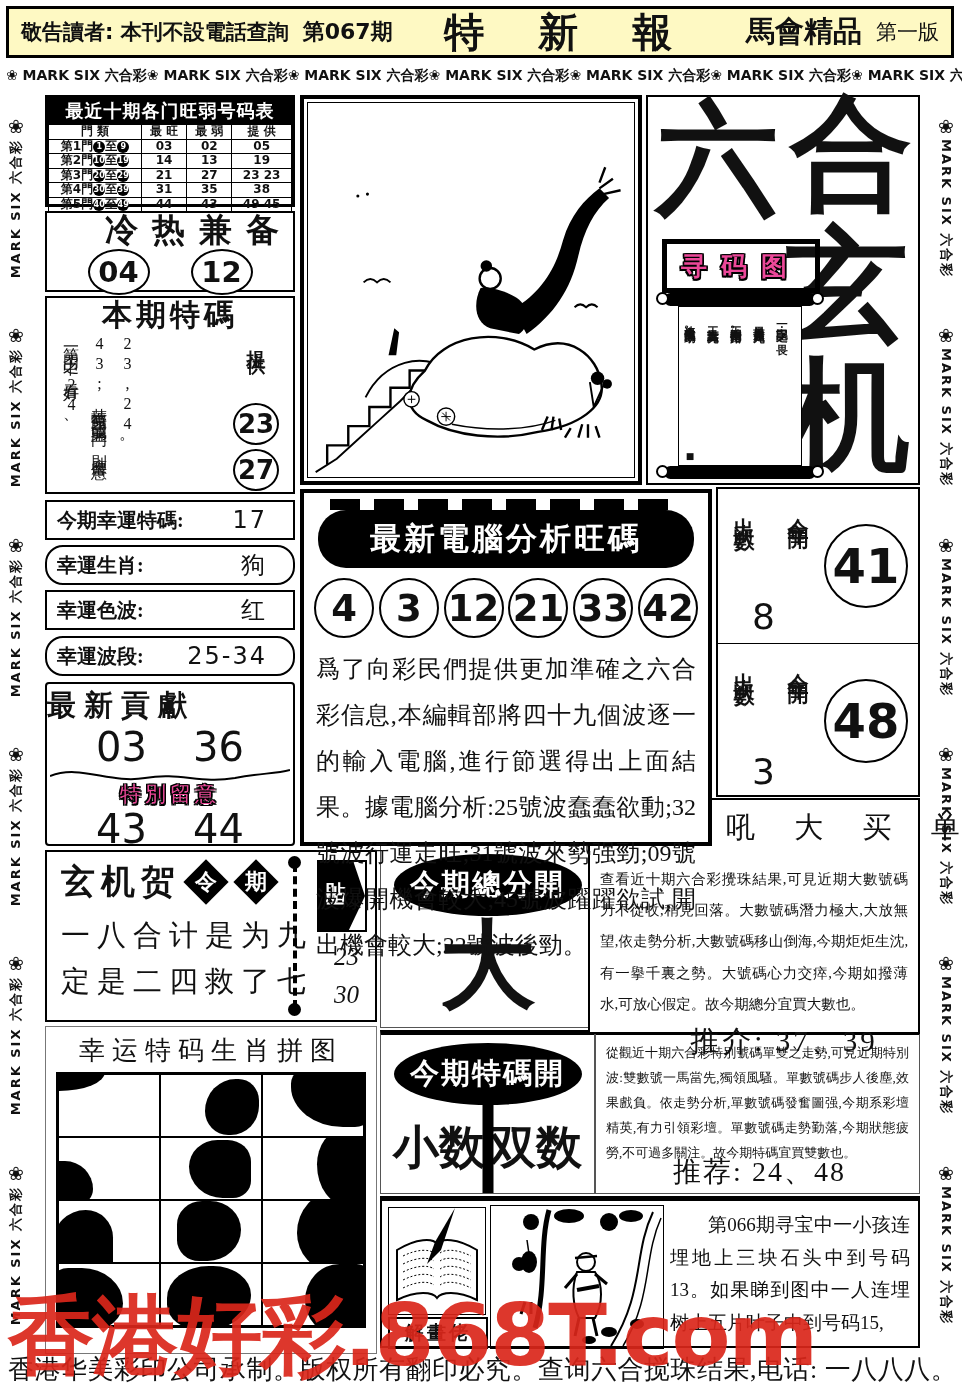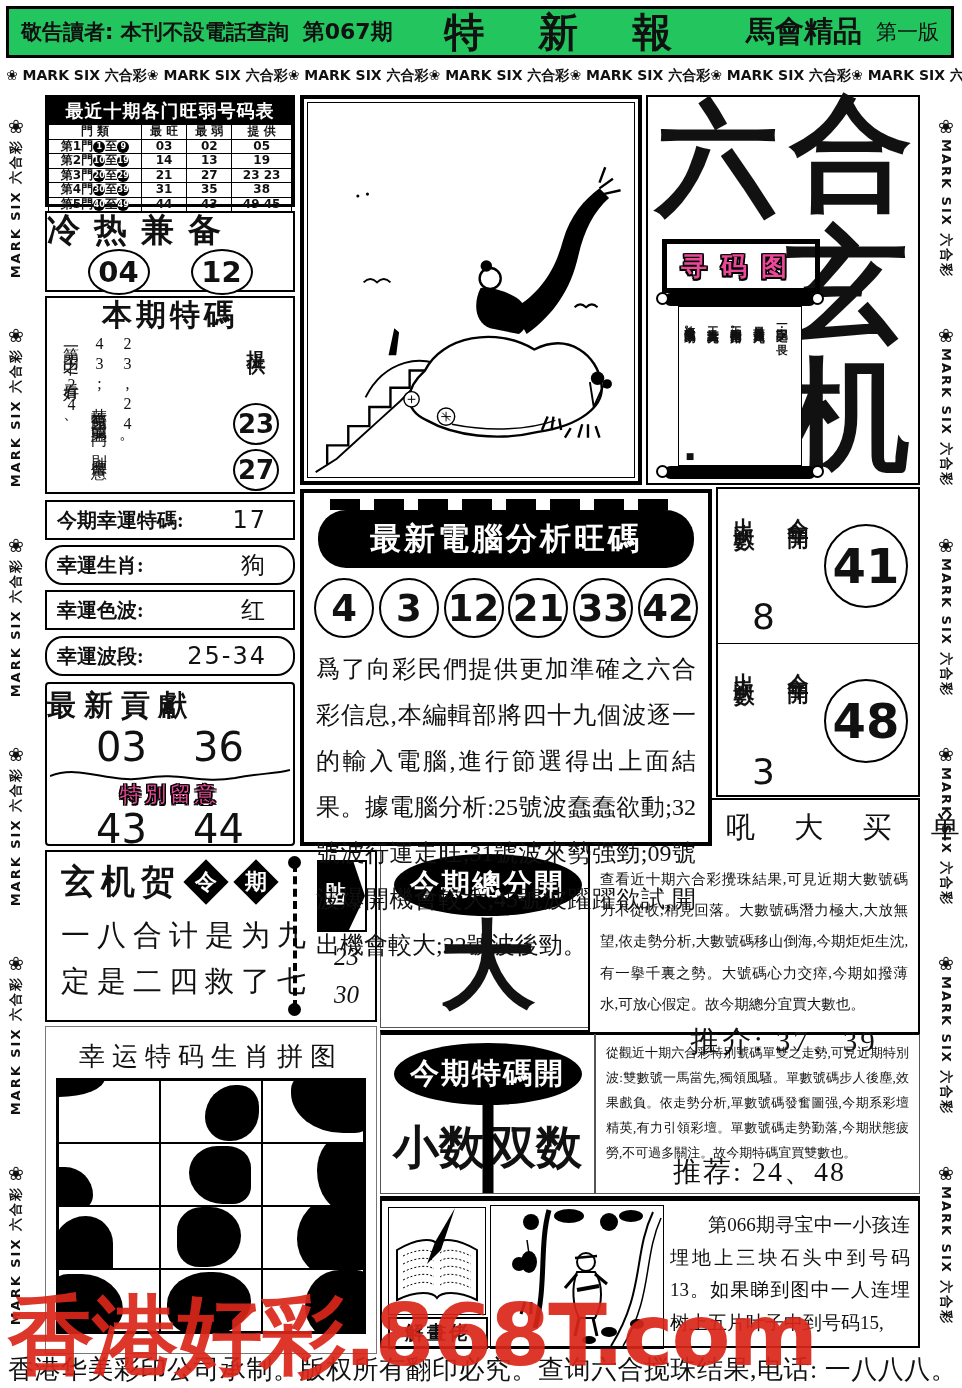--- a/index.html
+++ b/index.html
@@ -7,21 +7,21 @@
         font-family:"DejaVu Sans","Liberation Sans",sans-serif;color:#111;overflow:hidden;}
   .serif{font-family:"Liberation Serif","DejaVu Serif",serif;}
   .box{position:absolute;background:#fff;border:2px solid #000;box-sizing:border-box;}
   .hollow{color:#ec4899;text-shadow:-1.5px -1.5px 0 #000,1.5px -1.5px 0 #000,-1.5px 1.5px 0 #000,
           1.5px 1.5px 0 #000,-1.5px 0 0 #000,1.5px 0 0 #000,0 -1.5px 0 #000,0 1.5px 0 #000;}
   .num-circle{display:inline-flex;align-items:center;justify-content:center;
           border:2.5px solid #000;border-radius:50%;background:#fff;font-weight:bold;}
 
   
   .hdr{left:6px;top:6px;width:948px;height:52px;border:3px solid #000;display:flex;
-       align-items:center;padding:0 12px;box-sizing:border-box;gap:14px;position:absolute;background:#22c55e;}
+       align-items:center;padding:0 12px;box-sizing:border-box;gap:14px;position:absolute;background:#fef9c3;}
   .hdr .notice{font-size:21px;font-weight:bold;white-space:nowrap;}
   .hdr .issue{font-size:22px;font-weight:bold;white-space:nowrap;}
   .hdr .title{font-size:40px;font-weight:bold;letter-spacing:22px;flex:1;text-align:center;white-space:nowrap;}
   .hdr .subtitle{font-size:29px;font-weight:bold;white-space:nowrap;}
   .hdr .edition{font-size:21px;white-space:nowrap;}
 
   .marquee{position:absolute;left:6px;top:62px;width:948px;height:28px;display:flex;
        align-items:center;justify-content:space-between;font-weight:bold;font-size:14px;white-space:nowrap;}
   .marquee .m-item{display:flex;align-items:center;gap:4px;}
 
@@ -39,21 +39,21 @@
   .hot-table{left:45px;top:95px;width:250px;height:112px;border:3px solid #000;}
   .hot-title{background:#000;color:#fff;font-weight:bold;font-size:18px;text-align:center;
        letter-spacing:1px;padding:1px 0;}
   .hot-table table{width:100%;border-collapse:collapse;font-size:12px;font-weight:bold;}
   .hot-table th,.hot-table td{border:1.5px solid #000;text-align:center;padding:0;height:13.5px;line-height:13px;}
   .badge{display:inline-block;width:12px;height:12px;border-radius:50%;background:#000;color:#fff;
        font-size:8px;line-height:12px;text-align:center;vertical-align:1px;}
 
   
   .coldhot{left:45px;top:211px;width:250px;height:81px;}
-  .coldhot .t{font-size:33px;font-weight:bold;text-align:left;letter-spacing:14px;line-height:1.05;}
+  .coldhot .t{font-size:33px;font-weight:bold;text-align:right;letter-spacing:14px;line-height:1.05;}
   .coldhot .row{display:flex;justify-content:space-around;padding:0 20px;margin-top:1px;}
   .coldhot .num-circle{width:58px;height:42px;font-size:29px;}
 
   
   .special{left:45px;top:296px;width:250px;height:198px;}
   .special .t{font-size:30px;font-weight:bold;text-align:center;letter-spacing:4px;line-height:1.15;}
   .special .content{display:flex;padding:2px 6px 0 10px;}
   .special .para{writing-mode:vertical-lr;text-orientation:upright;font-size:16px;line-height:1.75;
         height:140px;letter-spacing:3px;flex:1;}
   .special .offer{width:62px;display:flex;flex-direction:column;align-items:center;}
@@ -89,21 +89,21 @@
        background:#000;border-radius:50%;}
   .mystery .dash::before{top:-8px;} .mystery .dash::after{bottom:-8px;}
   .tip{position:absolute;right:8px;top:8px;width:46px;height:68px;border:2px solid #000;overflow:hidden;background:#fff;}
   .tip .ink{position:absolute;inset:0;background:#000;clip-path:polygon(0 0,75% 0,100% 50%,65% 100%,0 100%);}
   .tip .tl{position:absolute;left:4px;top:4px;writing-mode:vertical-rl;text-orientation:upright;
        color:#fff;font-weight:bold;font-size:20px;letter-spacing:4px;}
   .tip-nums{position:absolute;right:16px;top:86px;font-style:italic;font-size:25px;line-height:1.5;text-align:left;}
 
   
   .puzzle{left:45px;top:1026px;width:332px;height:328px;border:1px solid #777;}
-  .puzzle .t{font-size:26px;text-align:center;letter-spacing:7px;margin:12px 0 4px;}
+  .puzzle .t{font-size:26px;text-align:center;letter-spacing:7px;margin:6px 0 4px;}
   .pgrid{width:306px;margin:0 auto;border:2px solid #000;display:grid;
        grid-template-columns:repeat(3,1fr);grid-template-rows:repeat(4,63px);}
   .pcell{border:1px solid #000;position:relative;overflow:hidden;background:#fff;}
   .blob{position:absolute;background:#000;}
 
   
   .illus{left:300px;top:95px;width:342px;height:390px;border:4px solid #000;}
   .illus .inner{position:absolute;inset:3px;border:1.5px solid #000;}
   .illus svg{width:100%;height:100%;}
 

